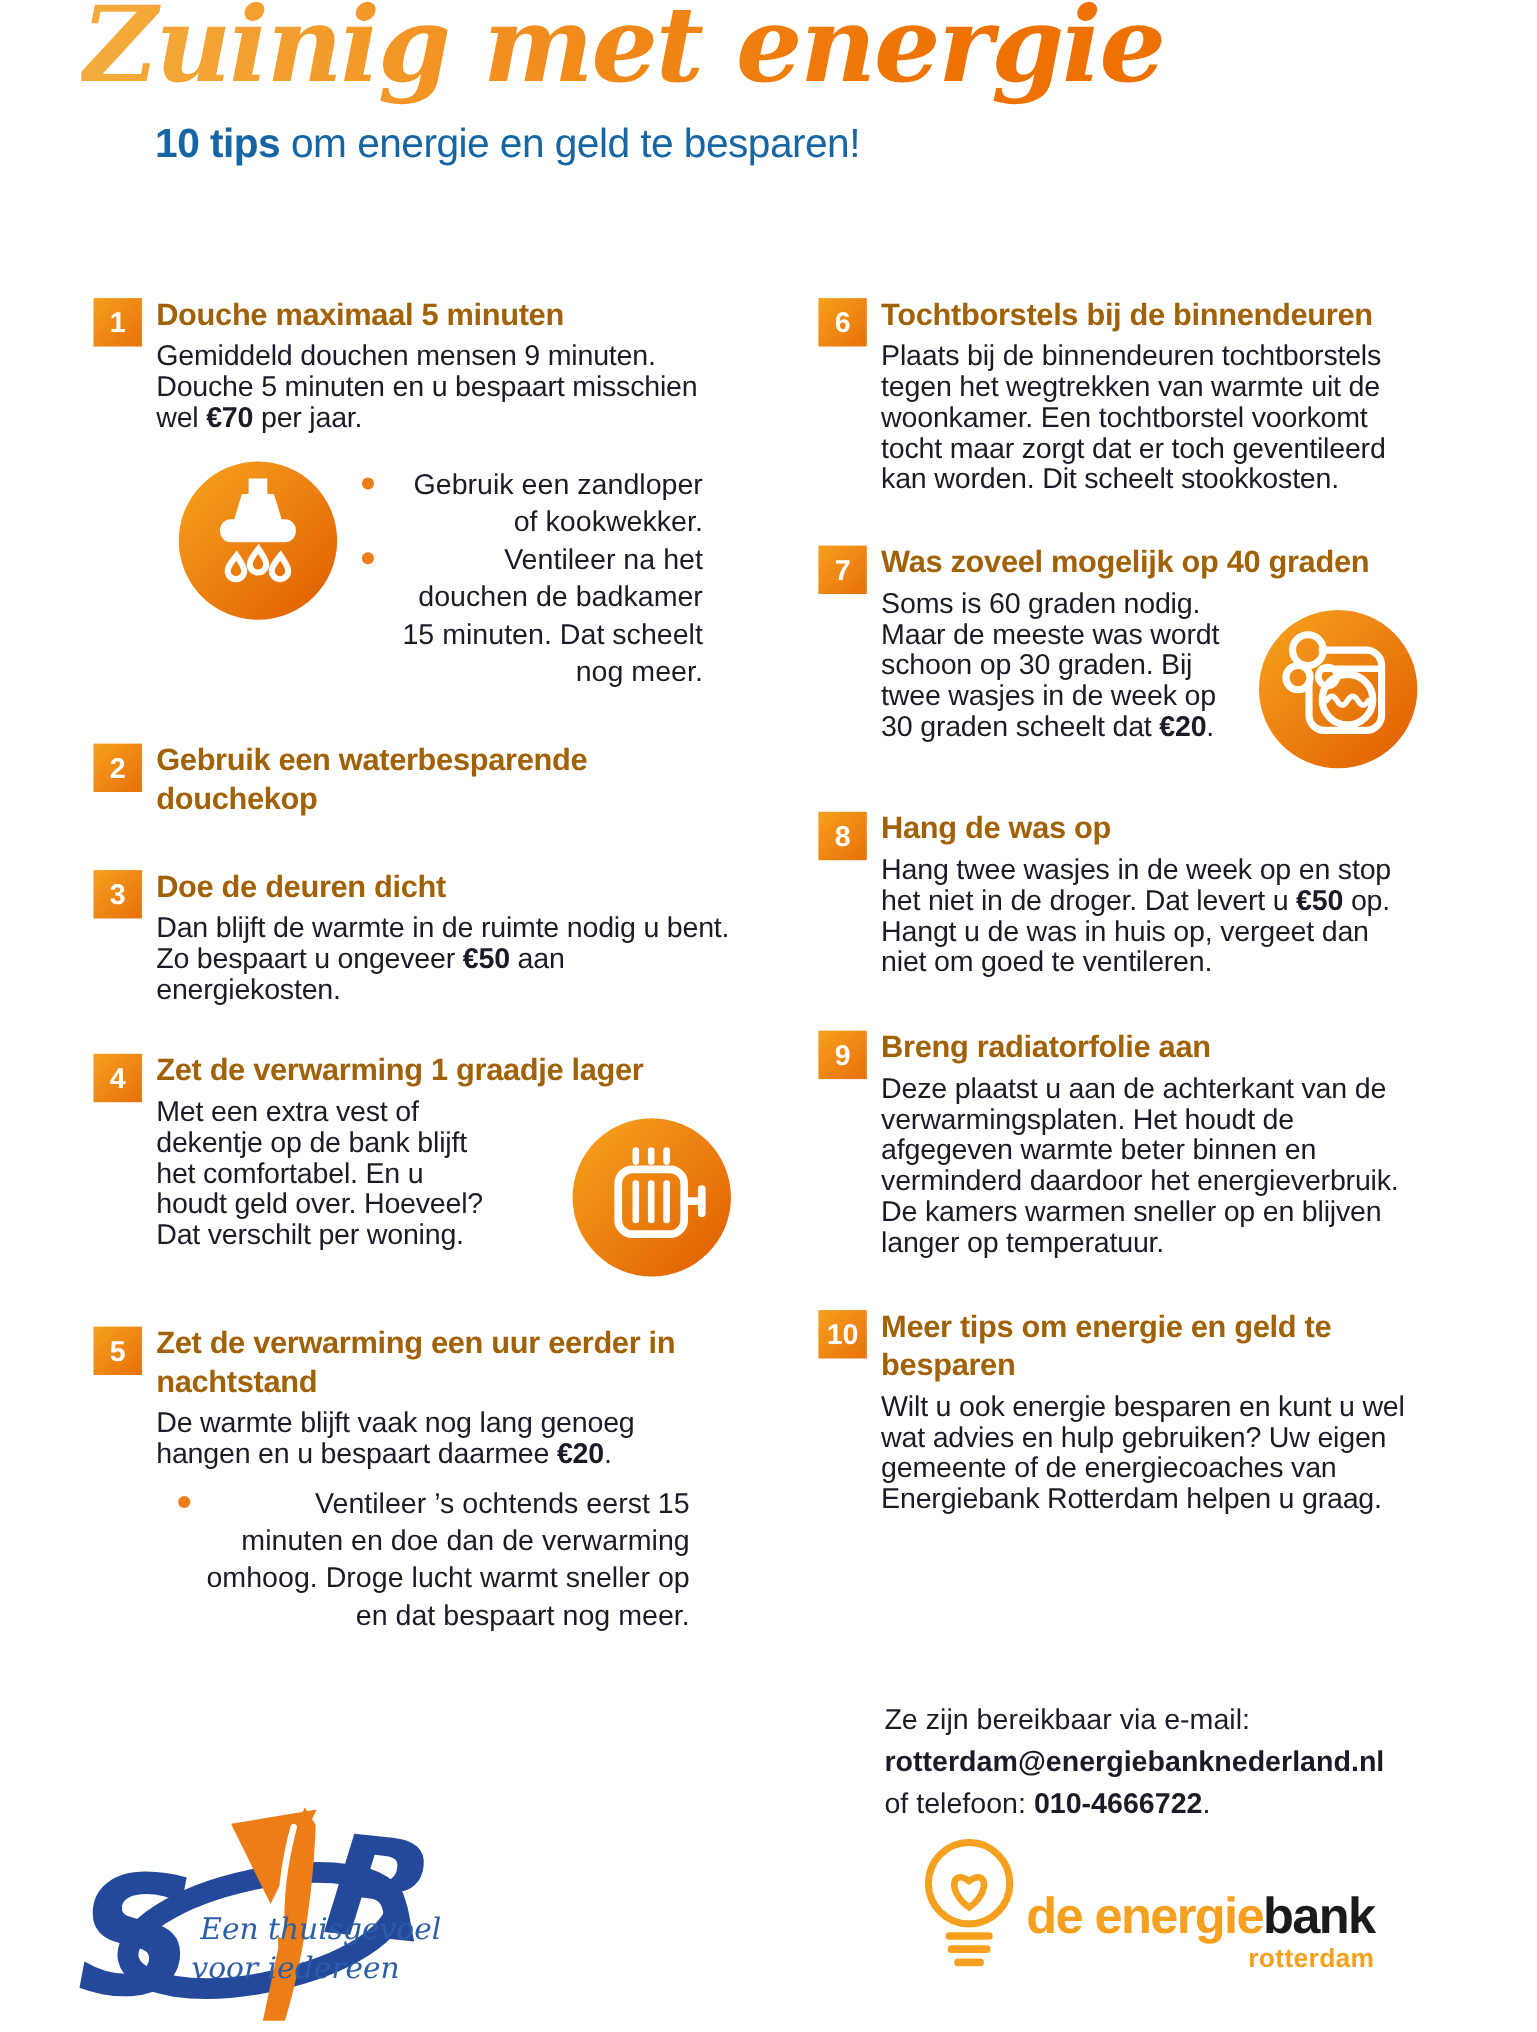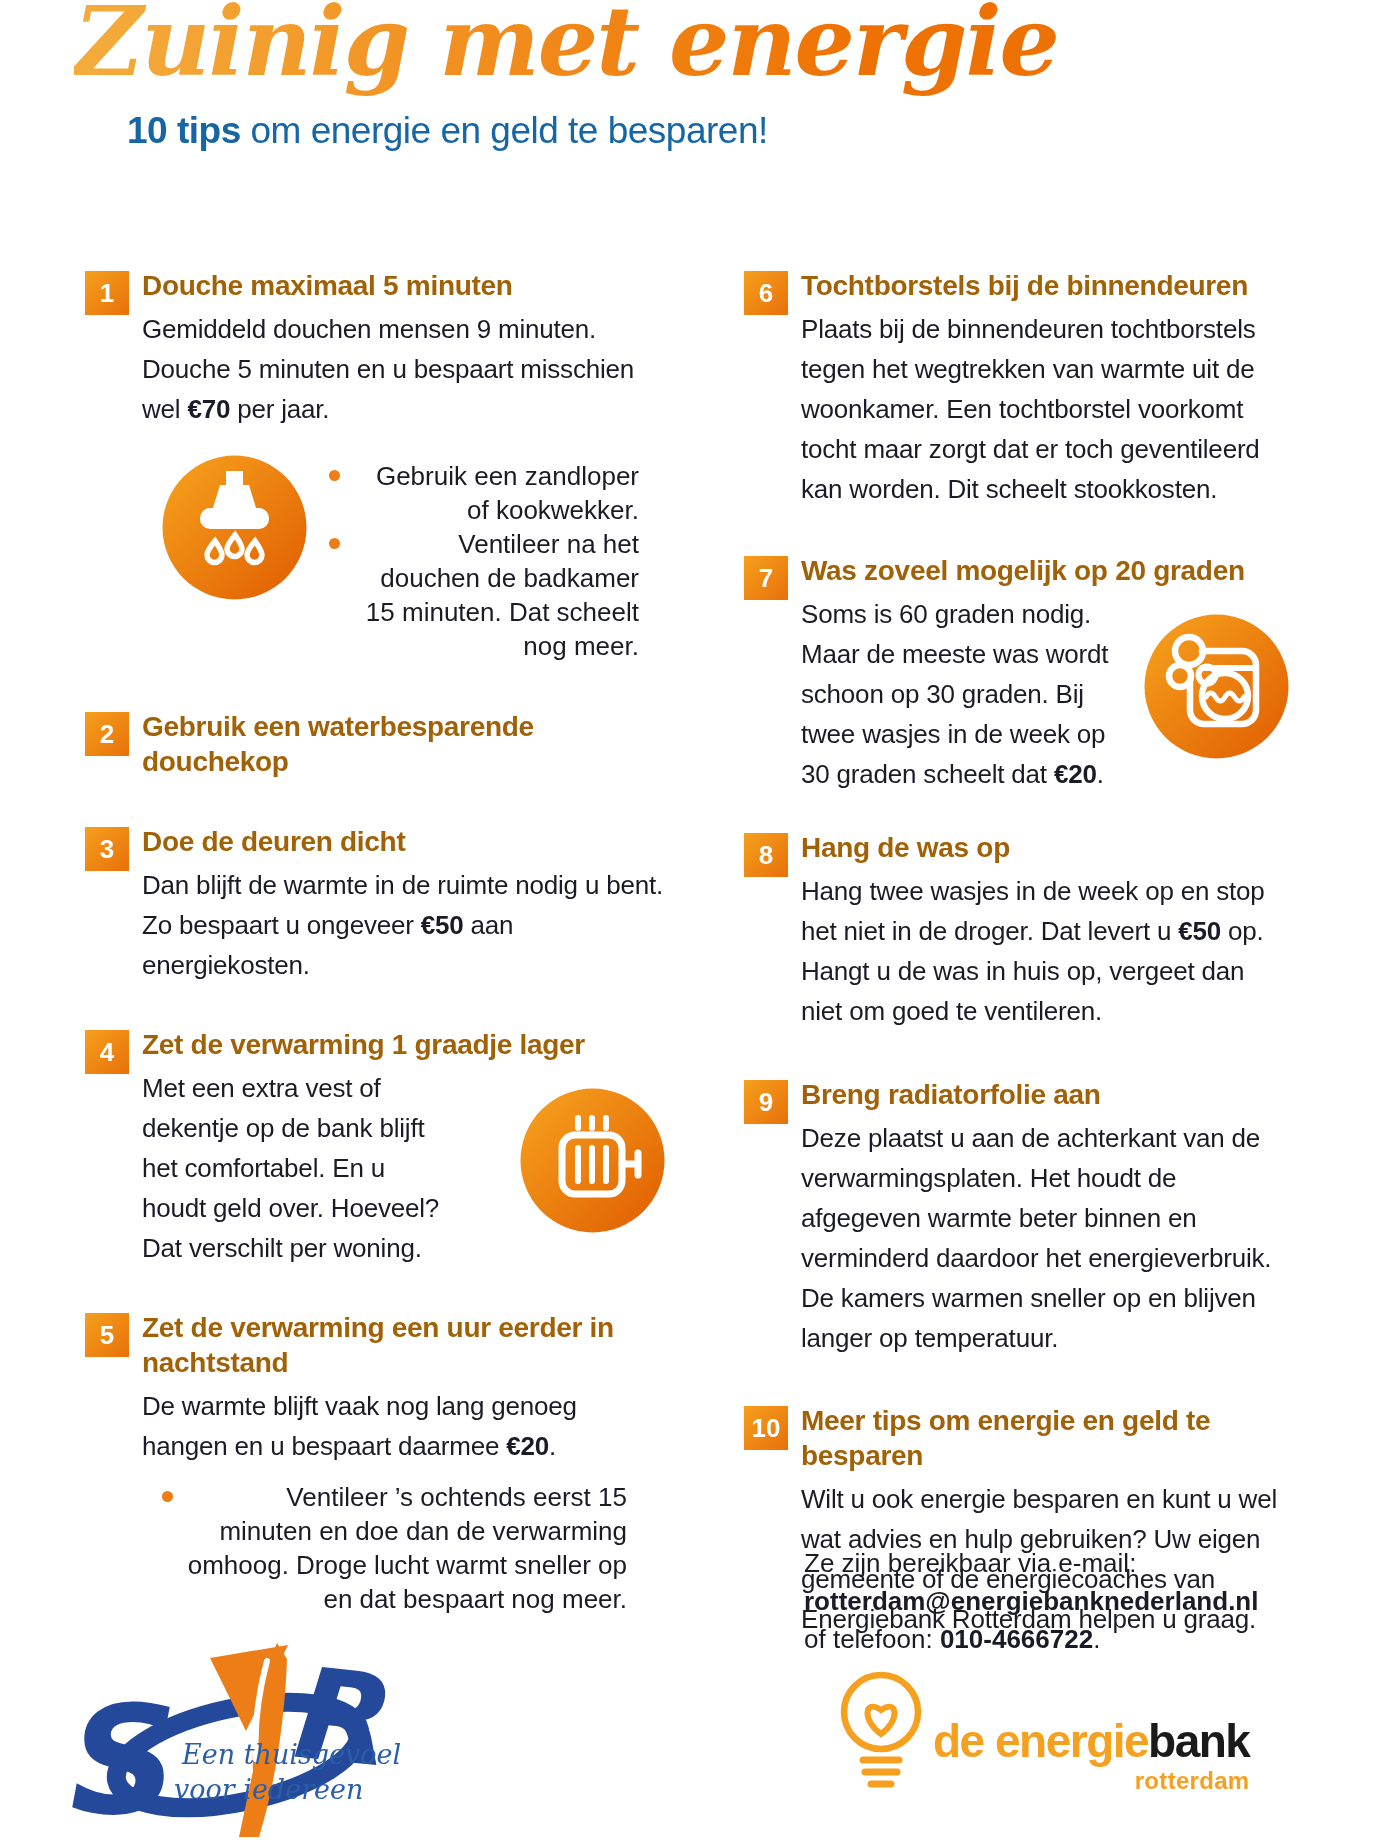--- a/index.html
+++ b/index.html
@@ -11,21 +11,21 @@
 
   
   .title{
     position:absolute;left:74px;top:-14px;margin:0;
     font-family:"DejaVu Serif", serif;font-style:italic;font-weight:bold;
     font-size:95px;letter-spacing:-2px;white-space:nowrap;
     background:linear-gradient(90deg,#F4AC3C 0%,#EE7203 80%);
     -webkit-background-clip:text;background-clip:text;color:transparent;
   }
   .subtitle{
-    position:absolute;left:127px;top:110px;font-size:37px;color:#1666A5;
+    position:absolute;left:141px;top:110px;font-size:37px;color:#1666A5;
     letter-spacing:-0.5px;white-space:nowrap;
   }
 
   
   .col{position:absolute;top:268px;}
   .col-left{left:85px;width:580px;}
   .col-right{left:744px;width:545px;}
 
   
   .tip{display:flex;gap:13px;}
@@ -38,21 +38,21 @@
   #col-right .tip:nth-child(3){margin-bottom:46px;}
   #col-right .tip:nth-child(4){margin-bottom:45px;}
   .badge{
     width:44px;height:44px;flex:0 0 44px;margin-top:3px;
     background:linear-gradient(135deg,#F5A01D,#E8700A);
     color:#fff;font-weight:bold;font-size:26px;
     display:flex;align-items:center;justify-content:center;
   }
   .tip-content{flex:1;min-width:0;}
   .tip-title{margin:0 0 6px 0;font-size:28px;line-height:35px;color:#a16207;letter-spacing:-0.3px;font-weight:bold;}
-  .tip-body{margin:0;font-size:26px;line-height:40px;letter-spacing:-0.2px;}
+  .tip-body{margin:0;font-size:26px;line-height:28px;letter-spacing:-0.2px;}
 
   .icon-right-row{display:flex;}
   .icon-right-row .tip-body{width:310px;flex:0 0 310px;}
   .icon-right-row .tip-icon{margin-left:auto;margin-top:20px;}
 
   .icon-left-row{display:flex;margin-top:26px;}
   .icon-left-row .tip-icon{margin-left:20px;flex:0 0 145px;}
   .icon-left-row .bullets{margin-left:22px;width:310px;padding-top:4px;}
 
   .bullets{list-style:none;margin:0;padding:0;text-align:right;}
@@ -186,21 +186,21 @@
     <section class="tip">
       <div class="badge">6</div>
       <div class="tip-content">
         <h2 class="tip-title">Tochtborstels bij de binnendeuren</h2>
         <p class="tip-body"><span>Plaats bij de binnendeuren tochtborstels tegen het wegtrekken van warmte uit de woonkamer. Een tochtborstel voorkomt tocht maar zorgt dat er toch geventileerd kan worden. Dit scheelt stookkosten.</span></p>
       </div>
     </section>
     <section class="tip">
       <div class="badge">7</div>
       <div class="tip-content">
-        <h2 class="tip-title">Was zoveel mogelijk op 20 graden</h2>
+        <h2 class="tip-title">Was zoveel mogelijk op 40 graden</h2>
         <div class="icon-right-row">
           <p class="tip-body"><span>Soms is 60 graden nodig. Maar de meeste was wordt schoon op 30 graden. Bij twee wasjes in de week op 30 graden scheelt dat </span><span class="b">€20</span><span>.</span></p>
           <div class="tip-icon">
             <svg width="145" height="145" viewBox="0 0 145 145">
               <defs>
                 <linearGradient id="og-wash" x1="0" y1="0" x2="1" y2="1">
                   <stop offset="0" stop-color="#F7A41F"></stop>
                   <stop offset="1" stop-color="#E05C00"></stop>
                 </linearGradient>
               </defs>

